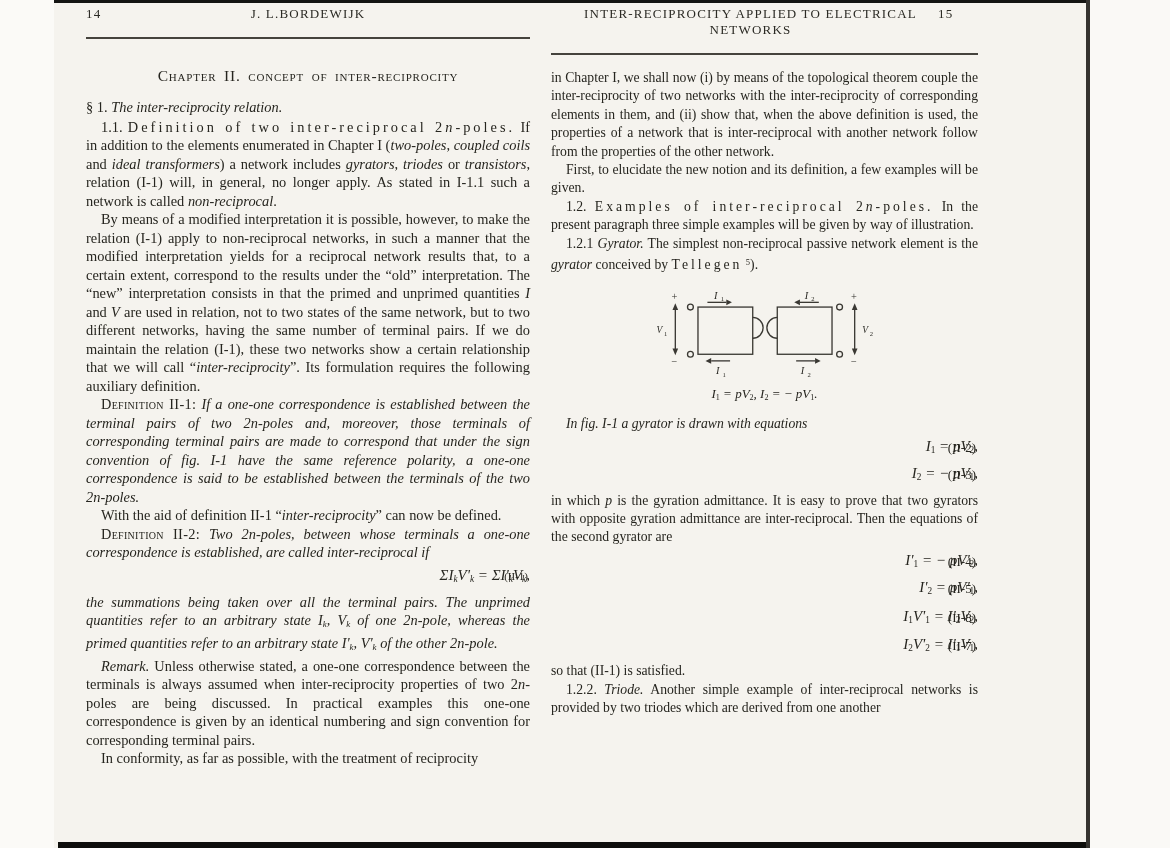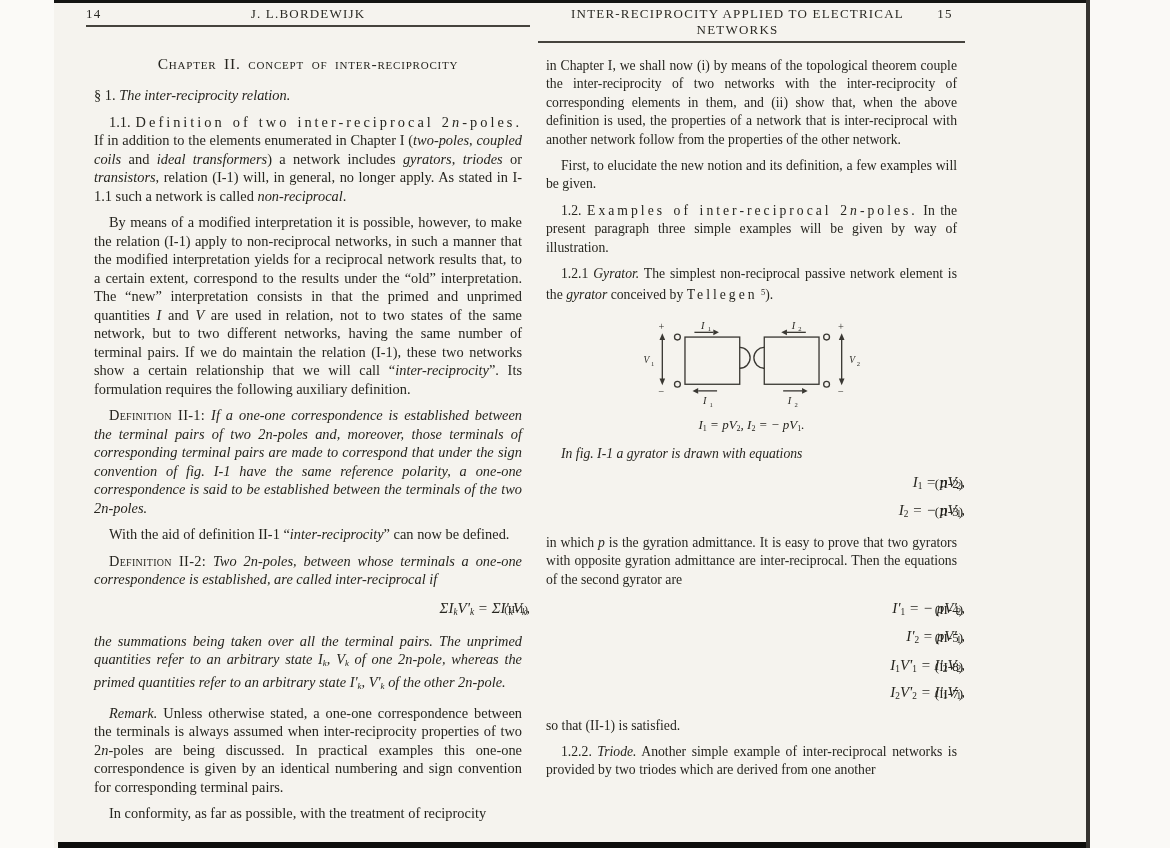--- a/index.html
+++ b/index.html
@@ -11,42 +11,42 @@
   }
   .scan{position:relative;width:1170px;height:848px;}
   .edge-left{position:absolute;left:0;top:0;width:54px;height:848px;background:#fbfaf7;}
   .edge-top{position:absolute;left:54px;top:0;width:1036px;height:3px;background:#141412;}
   .edge-bottom{position:absolute;left:58px;top:842px;width:1032px;height:6px;background:#0e0e0c;}
   .edge-right-line{position:absolute;left:1086px;top:0;width:4px;height:848px;background:#35332f;}
   .edge-right-paper{position:absolute;left:1090px;top:0;width:80px;height:848px;background:#faf9f6;}
 
   .page{position:absolute;top:6px;}
   .page.left{left:86px;width:444px;}
-  .page.right{left:538px;width:427px;}
+  .page.right{left:551px;width:427px;}
 
   .running-head{
     display:flex;align-items:baseline;
     font-size:13px;letter-spacing:1.2px;
     border-bottom:2px solid #45433d;
-    padding-bottom:3px;color:#2b2a24;
+    padding-bottom:15px;color:#2b2a24;
   }
   .rh-num{width:56px;}
-  .page.right .rh-num{text-align:center;width:40px;}
+  .page.right .rh-num{text-align:left;width:40px;}
   .rh-title{flex:1;text-align:center;}
   .rh-spacer{width:56px;}
   .page.right .rh-spacer{width:12px;}
 
   .chapter-heading{
     text-align:center;font-variant:small-caps;
     font-size:15.5px;letter-spacing:0.8px;word-spacing:3px;
     margin:28px 0 13px 0;
   }
   .body-text{font-size:14.4px;line-height:18.5px;text-align:justify;}
   .page.right .body-text{font-size:13.7px;line-height:18.4px;}
-  p{margin:8px;}
+  p{margin:0;}
   p.indent{text-indent:15px;}
   .section-head{margin-bottom:1px;}
 
   .i{font-style:italic;}
   .sc{font-variant:small-caps;letter-spacing:0.3px;}
   .sp{letter-spacing:3px;}
   .sub{font-size:62%;vertical-align:-0.25em;letter-spacing:0;}
   .sup{font-size:62%;vertical-align:0.5em;letter-spacing:0;}
 
   .eq{position:relative;text-align:right;font-size:15px;line-height:23px;}

